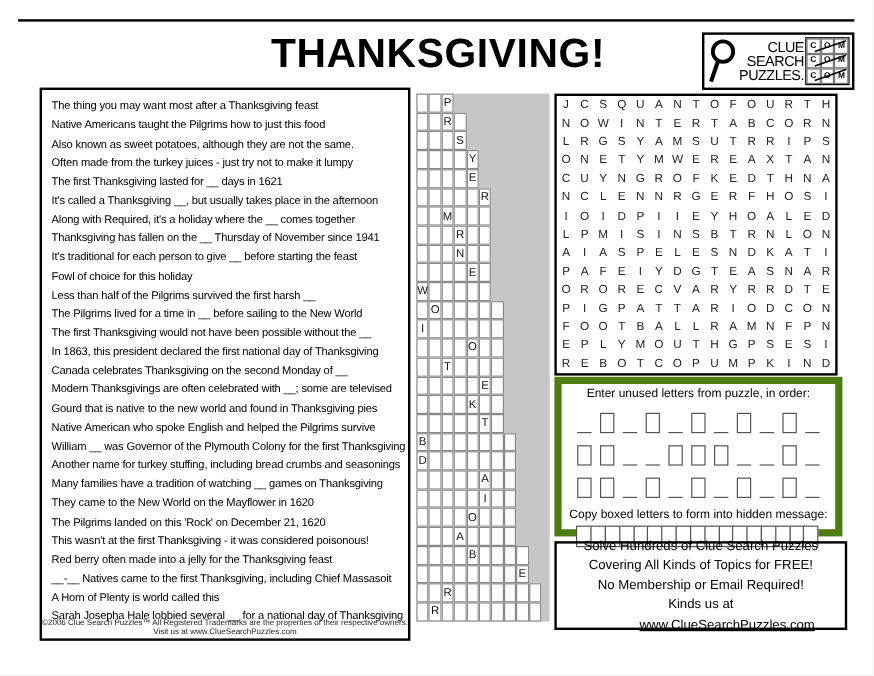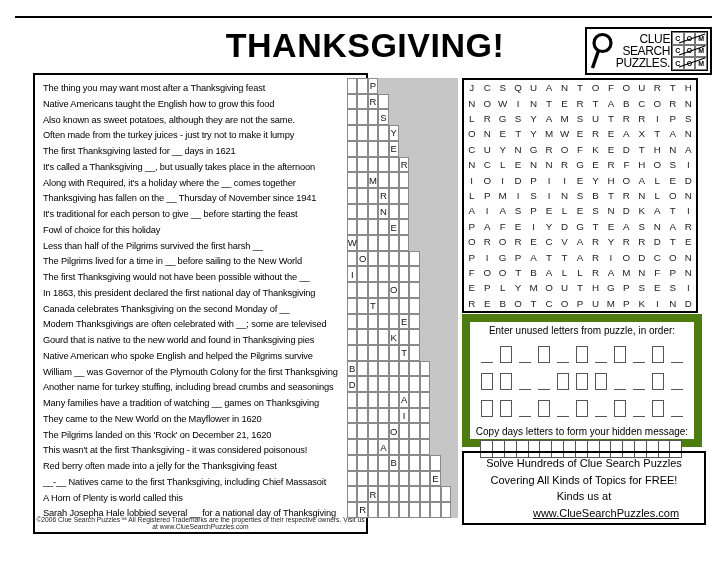--- a/index.html
+++ b/index.html
@@ -12,37 +12,37 @@
   .logo-box{position:absolute;left:585px;top:27px;width:127px;height:48px;border:2px solid #000;
         box-sizing:border-box;display:flex;align-items:center;padding:1px 2px;gap:1px;background:#fff;}
   .logo-words{display:flex;flex-direction:column;align-items:flex-end;font-weight:normal;
         font-size:12px;line-height:12px;letter-spacing:-.4px;flex:1;}
   .com-grid{position:relative;width:37px;height:40px;border:1.5px solid #000;box-sizing:border-box;
         display:grid;grid-template-columns:repeat(3,1fr);grid-template-rows:repeat(3,1fr);}
   .com-cell{display:flex;align-items:center;justify-content:center;font-size:7px;font-weight:bold;
         border:.5px solid #777;box-sizing:border-box;}
   .com-grid svg{position:absolute;left:0;top:0;}
   
-  .clues-box{position:absolute;left:33px;top:73px;width:335px;height:461px;border:2px solid #000;
+  .clues-box{position:absolute;left:33px;top:73px;width:309px;height:461px;border:2px solid #000;
         box-sizing:border-box;padding-top:6px;}
   .clue{font-size:9.3px;line-height:15.75px;padding-left:8px;white-space:nowrap;letter-spacing:-.15px;}
   .clue-footer{position:absolute;left:0;bottom:2px;width:100%;text-align:center;font-size:6.7px;color:#222;}
   
   .crossword{position:absolute;left:347px;top:78px;width:111px;height:440px;background:#c6c6c6;
         display:flex;flex-direction:column;}
   .xrow{height:15.714px;display:flex;}
   .xcell{width:10.4px;box-sizing:border-box;border:.6px solid #8a8a8a;background:#fff;
         display:flex;align-items:center;justify-content:center;font-size:9.5px;color:#111;}
   
   .ws-box{position:absolute;left:462px;top:78px;width:236px;height:235px;border:2px solid #000;
         box-sizing:border-box;display:grid;grid-template-columns:repeat(15,1fr);
         grid-template-rows:repeat(15,1fr);}
   .ws-cell{display:flex;align-items:center;justify-content:center;font-size:9.8px;color:#222;}
   
-  .unused-box{position:absolute;left:462px;top:314px;width:240px;height:133px;border:8px solid #4d7c0f;
+  .unused-box{position:absolute;left:462px;top:314px;width:240px;height:133px;border:6px solid #4d7c0f;
         box-sizing:border-box;text-align:center;}
   .section-title{font-size:10px;margin-top:3px;}
   .slot-row{display:flex;justify-content:center;align-items:flex-end;gap:6.5px;height:17px;margin-top:10px;}
   .slot{width:12.5px;box-sizing:border-box;height:17px;}
   .slot.box{border:1.5px solid #555;}
   .slot.line{border-bottom:1.5px solid #555;}
   .copy-title{font-size:10px;margin-top:9px;}
   .msg-row{display:flex;justify-content:center;margin-top:3px;}
   .msg-box{width:13px;height:18px;border:1.2px solid #555;box-sizing:border-box;margin-left:-1.2px;background:#fff;}
   
@@ -83,21 +83,21 @@
         <div class="com-cell">M</div>
         <div class="com-cell">C</div>
         <div class="com-cell">O</div>
         <div class="com-cell">M</div>
       </div>
   </div>
 
   <div class="clues-box">
     <div id="clue-list">
         <div class="clue">The thing you may want most after a Thanksgiving feast</div>
-        <div class="clue">Native Americans taught the English how to grow this food</div>
+        <div class="clue">Native Americans taught the Pilgrims how to just this food</div>
         <div class="clue">Also known as sweet potatoes, although they are not the same.</div>
         <div class="clue">Often made from the turkey juices - just try not to make it lumpy</div>
         <div class="clue">The first Thanksgiving lasted for __ days in 1621</div>
         <div class="clue">It's called a Thanksgiving __, but usually takes place in the afternoon</div>
         <div class="clue">Along with Required, it's a holiday where the __ comes together</div>
         <div class="clue">Thanksgiving has fallen on the __ Thursday of November since 1941</div>
         <div class="clue">It's traditional for each person to give __ before starting the feast</div>
         <div class="clue">Fowl of choice for this holiday</div>
         <div class="clue">Less than half of the Pilgrims survived the first harsh __</div>
         <div class="clue">The Pilgrims lived for a time in __ before sailing to the New World</div>
@@ -636,21 +636,21 @@
           <div class="slot box"></div>
           <div class="slot line"></div>
           <div class="slot box"></div>
           <div class="slot line"></div>
           <div class="slot box"></div>
           <div class="slot line"></div>
           <div class="slot box"></div>
           <div class="slot line"></div>
         </div>
       </div>
-    <div class="copy-title">Copy days letters to form your hidden message:</div>
+    <div class="copy-title">Copy boxed letters to form into hidden message:</div>
     <div class="msg-row" id="msg-row">
         <div class="msg-box"></div>
         <div class="msg-box"></div>
         <div class="msg-box"></div>
         <div class="msg-box"></div>
         <div class="msg-box"></div>
         <div class="msg-box"></div>
         <div class="msg-box"></div>
         <div class="msg-box"></div>
         <div class="msg-box"></div>
@@ -661,17 +661,18 @@
         <div class="msg-box"></div>
         <div class="msg-box"></div>
         <div class="msg-box"></div>
         <div class="msg-box"></div>
       </div>
   </div>
 
   <div class="promo-box">
     <div>Solve Hundreds of Clue Search Puzzles</div>
     <div>Covering All Kinds of Topics for FREE!</div>
+    <div>No Membership or Email Required!</div>
     <div>
       <span>Kinds us at </span><span class="promo-url">www.ClueSearchPuzzles.com</span>
     </div>
   </div>
 </div>
 
 </body></html>

